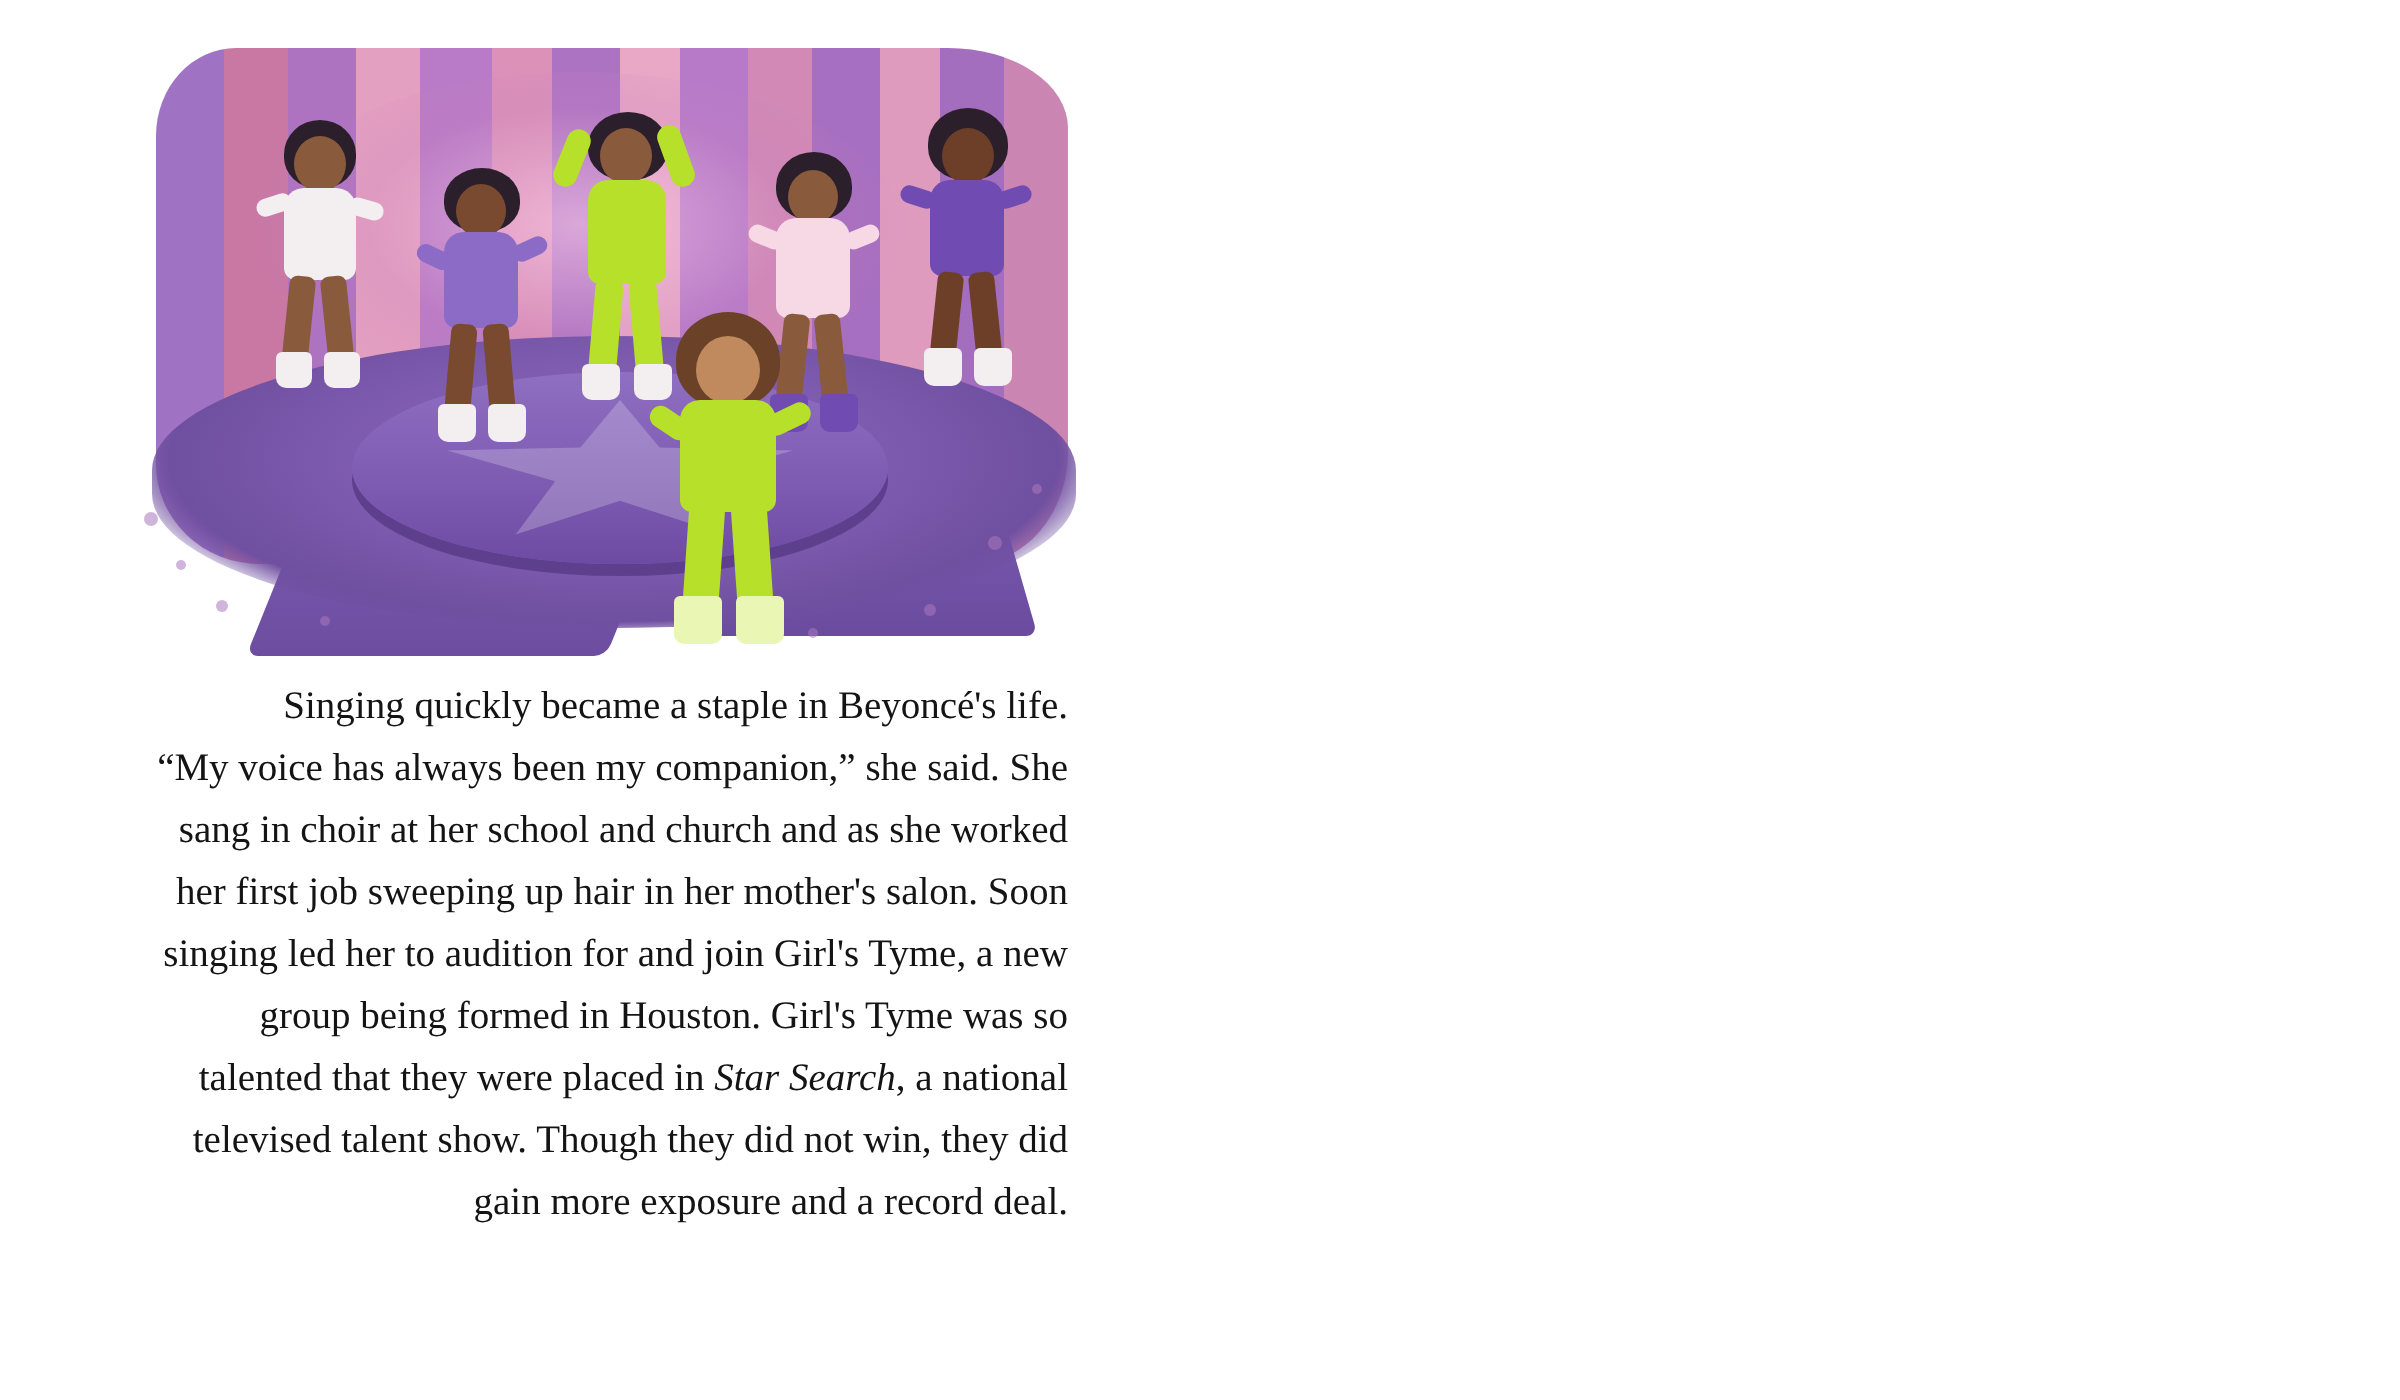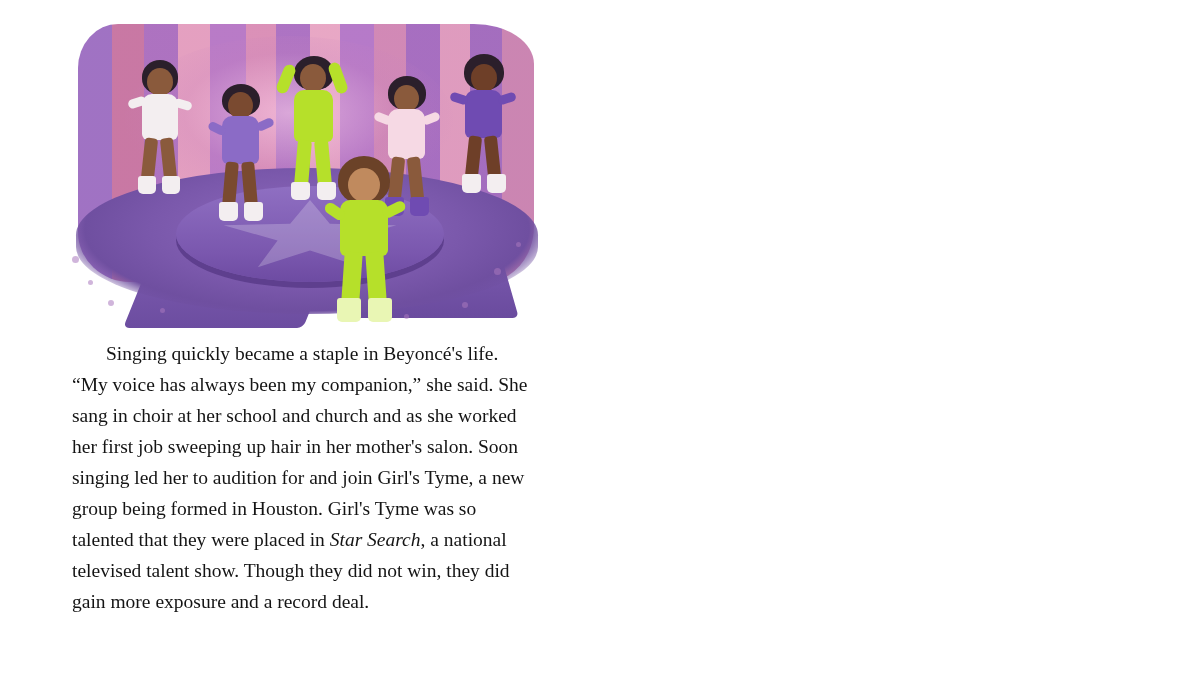--- a/index.html
+++ b/index.html
@@ -28,21 +28,21 @@
   }
   .page-left { padding: 0; }
   .page-right { padding: 0; }
 
   
   .body-text {
     font-family: "Liberation Serif", serif;
     font-size: 19.5px;
     line-height: 31px;
     color: #141414;
-    text-align: left;
+    text-align: right;
   }
   .body-text p {
     margin: 0;
     text-indent: 34px;
   }
   .italic { font-style: italic; }
 
   .left-text {
     position: absolute;
     left: 72px;

